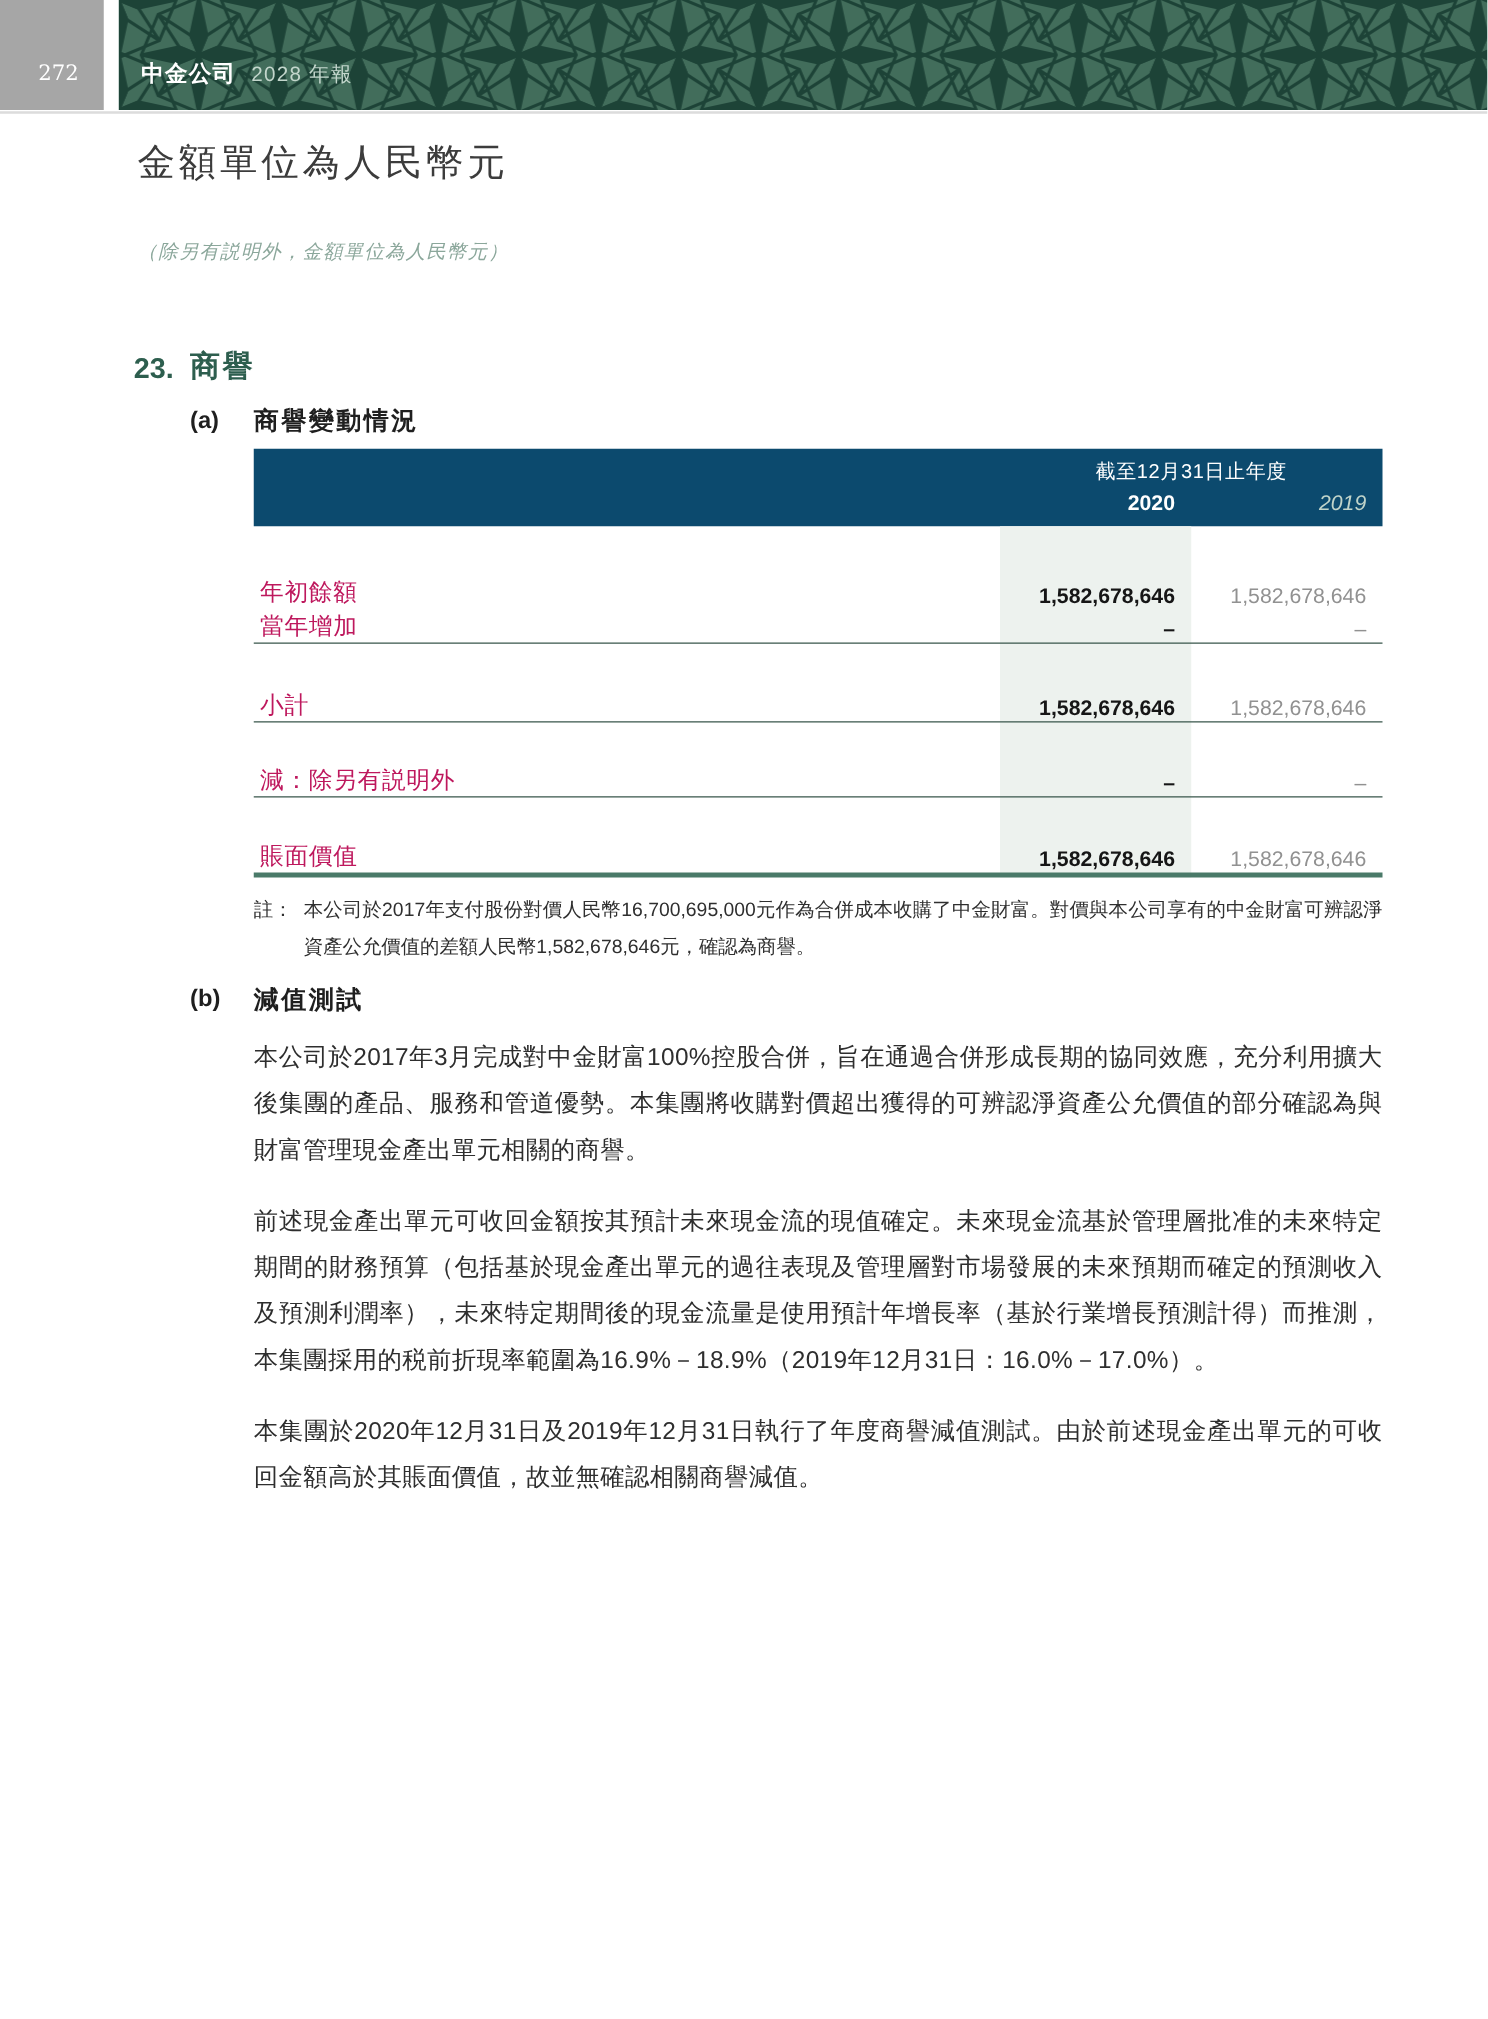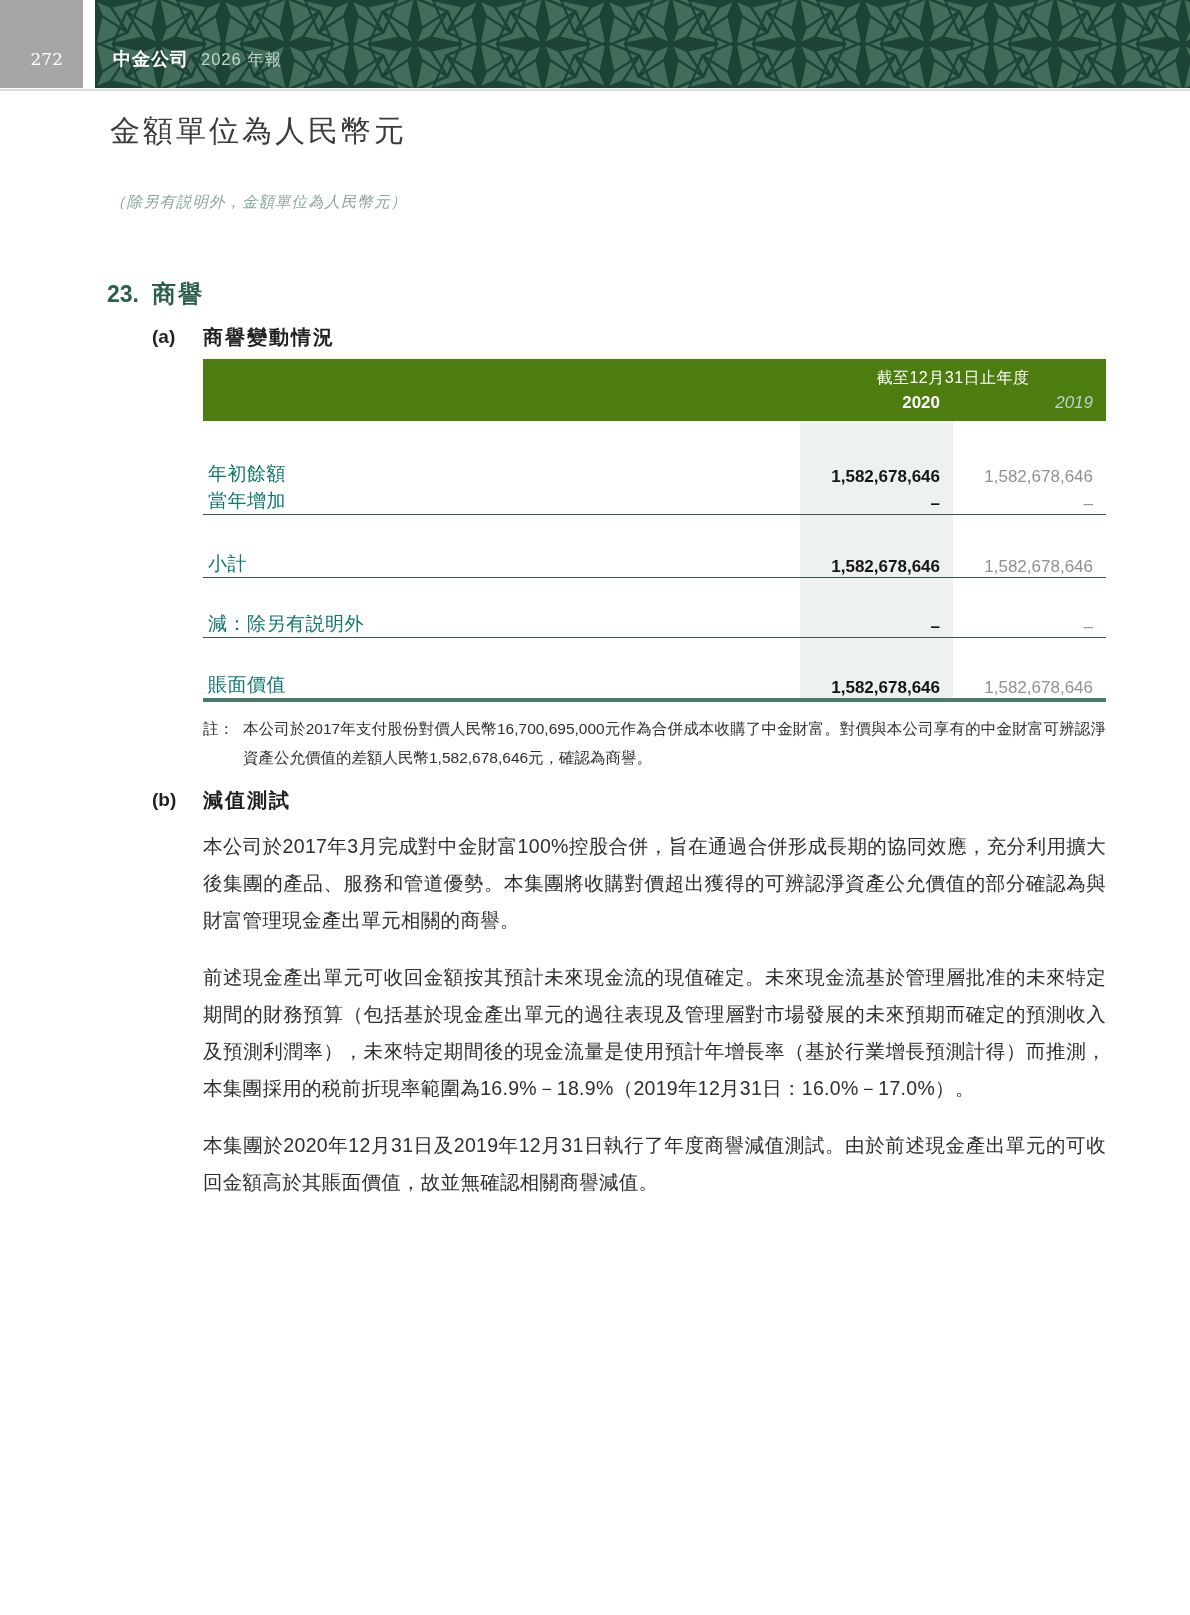--- a/index.html
+++ b/index.html
@@ -58,21 +58,21 @@
   .sub-head{
     margin:12px 0 0 152px;height:28px;
     display:flex;align-items:flex-end;color:#1f1f1f;font-weight:bold;
   }
   .sub-label{font-size:19px;line-height:24px;width:51px;}
   .sub-title{font-size:20px;line-height:24px;letter-spacing:2px;}
 
   
   .fin-table{margin:10px 0 0 203px;width:903px;}
   .t-head{
-    height:62px;background:#4d7c0f;
+    height:62px;background:#0c4a6e;
     display:flex;justify-content:flex-end;box-sizing:border-box;
   }
   .t-head-right{width:306px;padding-top:7px;box-sizing:border-box;}
   .t-period{
     text-align:center;color:#ffffff;font-size:16px;line-height:24px;
     letter-spacing:0.5px;
   }
   .t-years{display:flex;}
   .t-year{width:153px;box-sizing:border-box;text-align:right;padding-right:13px;
     font-size:17px;line-height:26px;}
@@ -83,21 +83,21 @@
     position:absolute;top:0;bottom:0;right:153px;width:153px;
     background:#edf2ee;z-index:0;
   }
   .t-group{position:relative;z-index:1;}
   .g1{padding-top:36px;}
   .g2{padding-top:33px;}
   .g3{padding-top:35px;}
   .g4{padding-top:38px;}
   .t-row{display:flex;align-items:flex-end;}
   .r1{height:30px;} .r2{height:27px;} .r3{height:29px;} .r4{height:24px;} .r5{height:22px;}
-  .c-label{flex:1;padding-left:5px;font-size:19px;color:#0f766e;letter-spacing:0.5px;}
+  .c-label{flex:1;padding-left:5px;font-size:19px;color:#be185d;letter-spacing:0.5px;}
   .c-val{width:153px;box-sizing:border-box;text-align:right;padding-right:13px;font-size:17px;}
   .c-2020{font-weight:bold;color:#161616;}
   .c-2019{color:#919191;}
   .rule{border-bottom:1px solid #38564b;}
   .rule-thick{border-bottom:4px solid #4a7a69;}
 
   
   .note{
     margin:12px 0 0 203px;width:903px;display:flex;
     font-size:15.5px;line-height:29px;color:#2f2f2f;
@@ -140,21 +140,21 @@
           <use href="#star" transform="translate(0,0)"></use>
           <use href="#star" transform="translate(128,0)"></use>
           <use href="#star" transform="translate(0,88)"></use>
           <use href="#star" transform="translate(128,88)"></use>
         </pattern>
       </defs>
       <rect width="1095" height="88" fill="url(#asanoha)"></rect>
     </svg>
     <div class="banner-text">
       <span class="brand">中金公司</span>
-      <span class="edition">2026 年報</span>
+      <span class="edition">2028 年報</span>
     </div>
   </div>
 </div>
 <div class="top-rule"></div>
 
 <h1 class="doc-title">金額單位為人民幣元</h1>
 <div class="doc-subtitle">（除另有説明外，金額單位為人民幣元）</div>
 
 <div class="sec-head">
   <span class="sec-num">23.</span>

